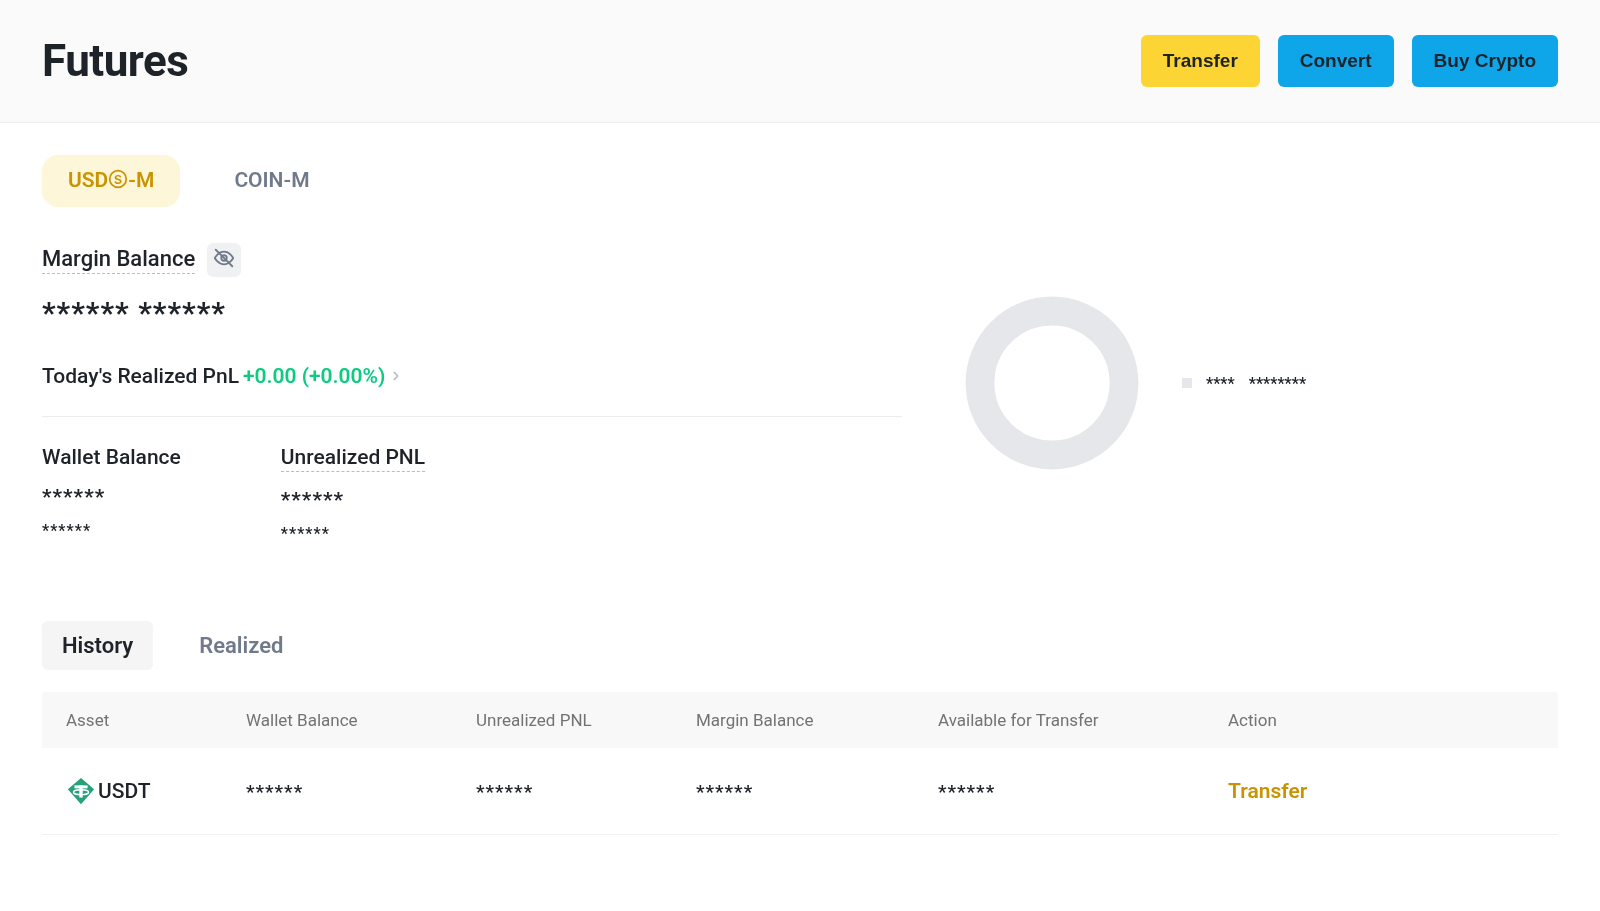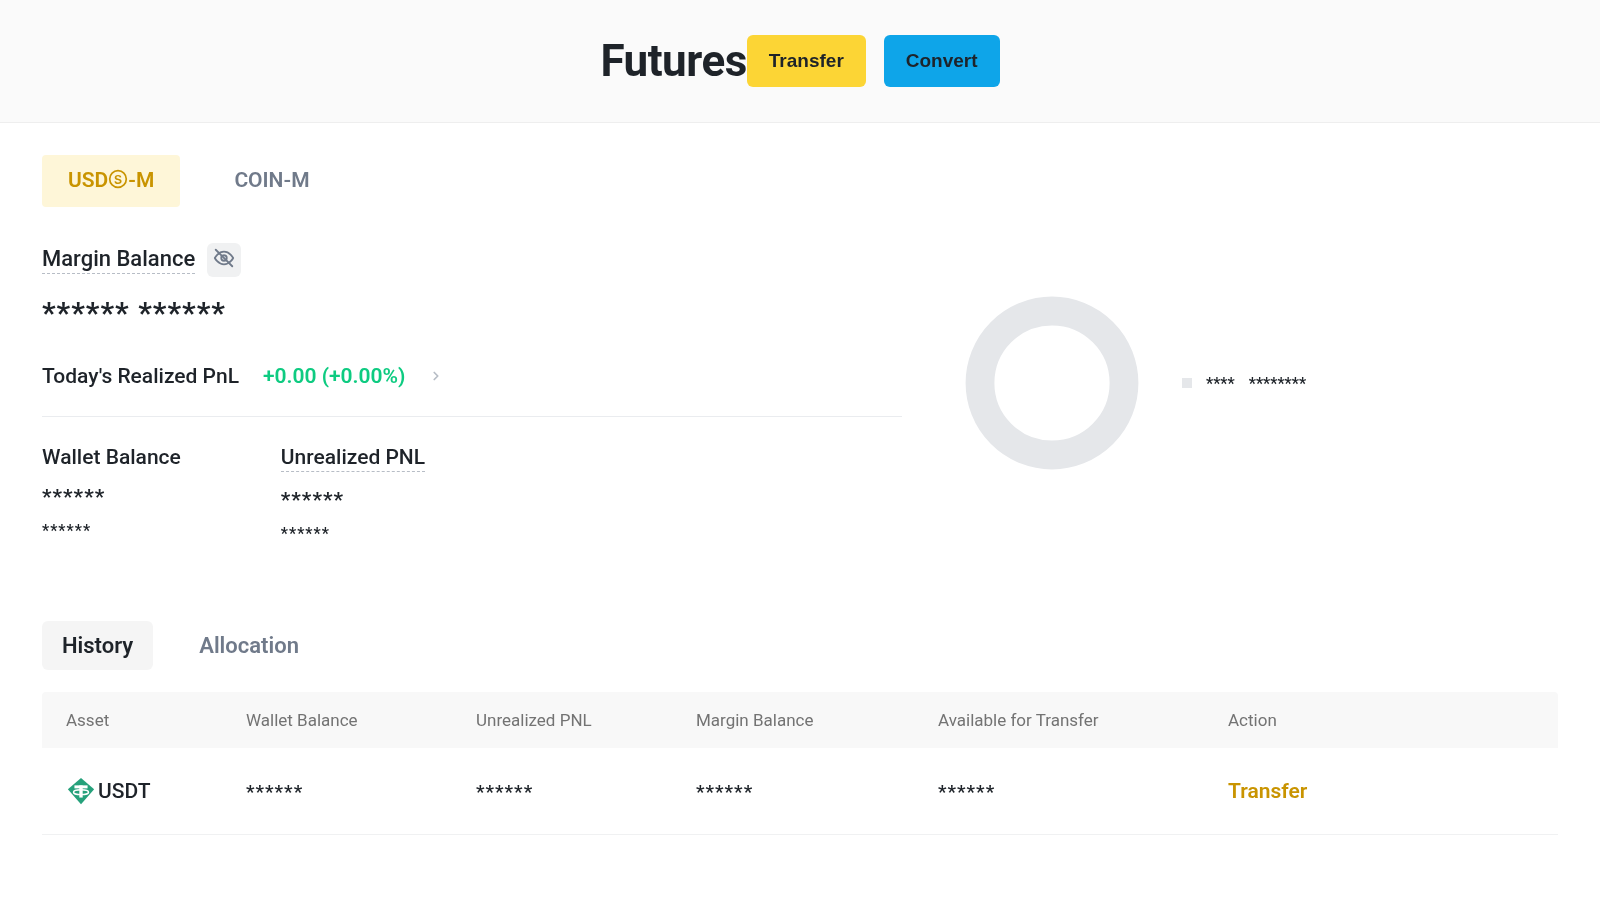--- a/index.html
+++ b/index.html
@@ -7,21 +7,21 @@
     font-family: -apple-system, BlinkMacSystemFont, "Segoe UI", Roboto, Helvetica, Arial, sans-serif;
     background: #fff;
     color: #1e2329;
     width: 1600px;
   }
   .header-bar {
     background: #fafafa;
     padding: 28px 42px 28px 42px;
     display: flex;
     align-items: center;
-    justify-content: center;
+    justify-content: space-between;
     border-bottom: 1px solid #eee;
     height: 123px;
   }
   .page-title {
     font-size: 44px;
     font-weight: 700;
     letter-spacing: -0.5px;
   }
   .action-buttons {
     display: flex;
@@ -47,21 +47,21 @@
   }
   .tabs-row {
     display: flex;
     gap: 28px;
     margin-bottom: 36px;
   }
   .futures-tab {
     font-size: 21px;
     font-weight: 600;
     padding: 13px 26px;
-    border-radius: 4px;
+    border-radius: 16px;
     color: #707a8a;
     cursor: pointer;
   }
   .futures-tab.active {
     background: #fef6d8;
     color: #c99400;
   }
   .usds-circle {
     display: inline-block;
     vertical-align: -2px;
@@ -96,21 +96,21 @@
   .masked-large {
     font-size: 30px;
     font-weight: 700;
     margin-top: 18px;
     letter-spacing: 1px;
   }
   .pnl-row {
     margin-top: 34px;
     display: flex;
     align-items: center;
-    gap: 24px;
+    gap: 4px;
     font-size: 21px;
     font-weight: 500;
   }
   .pnl-value { color: #0ecb81; font-weight: 600; }
   .chevron {
     color: #b7bdc6;
     font-size: 18px;
   }
   .divider {
     border: none;
@@ -248,20 +248,21 @@
   }
 </style>
 </head>
 <body>
 
 <div class="header-bar">
   <div class="page-title">Futures</div>
   <div class="action-buttons">
     <button class="btn btn-primary">Transfer</button>
     <button class="btn btn-secondary">Convert</button>
+    <button class="btn btn-secondary">Buy Crypto</button>
   </div>
 </div>
 
 <div class="content">
 
   <div class="tabs-row">
     <div class="futures-tab active">
       <span>USD</span><span class="usds-circle"><svg width="20" height="20" viewBox="0 0 20 20">
             <circle cx="10" cy="10" r="8.3" fill="none" stroke="#c99400" stroke-width="1.7"></circle>
             <text x="10" y="14.5" text-anchor="middle" font-size="12" font-weight="700" fill="#c99400" font-family="Arial">S</text>
@@ -324,21 +325,21 @@
           <span class="legend-swatch"></span>
           <span>****</span>
           <span>********</span>
         </div>
       </div>
     </div>
   </div>
 
   <div class="sub-tabs">
     <div class="sub-tab active">History</div>
-    <div class="sub-tab">Allocation</div>
+    <div class="sub-tab">Realized</div>
   </div>
 
   <div class="assets-table">
     <div class="table-head">
       <div>Asset</div>
       <div>Wallet Balance</div>
       <div>Unrealized PNL</div>
       <div>Margin Balance</div>
       <div>Available for Transfer</div>
       <div>Action</div>

